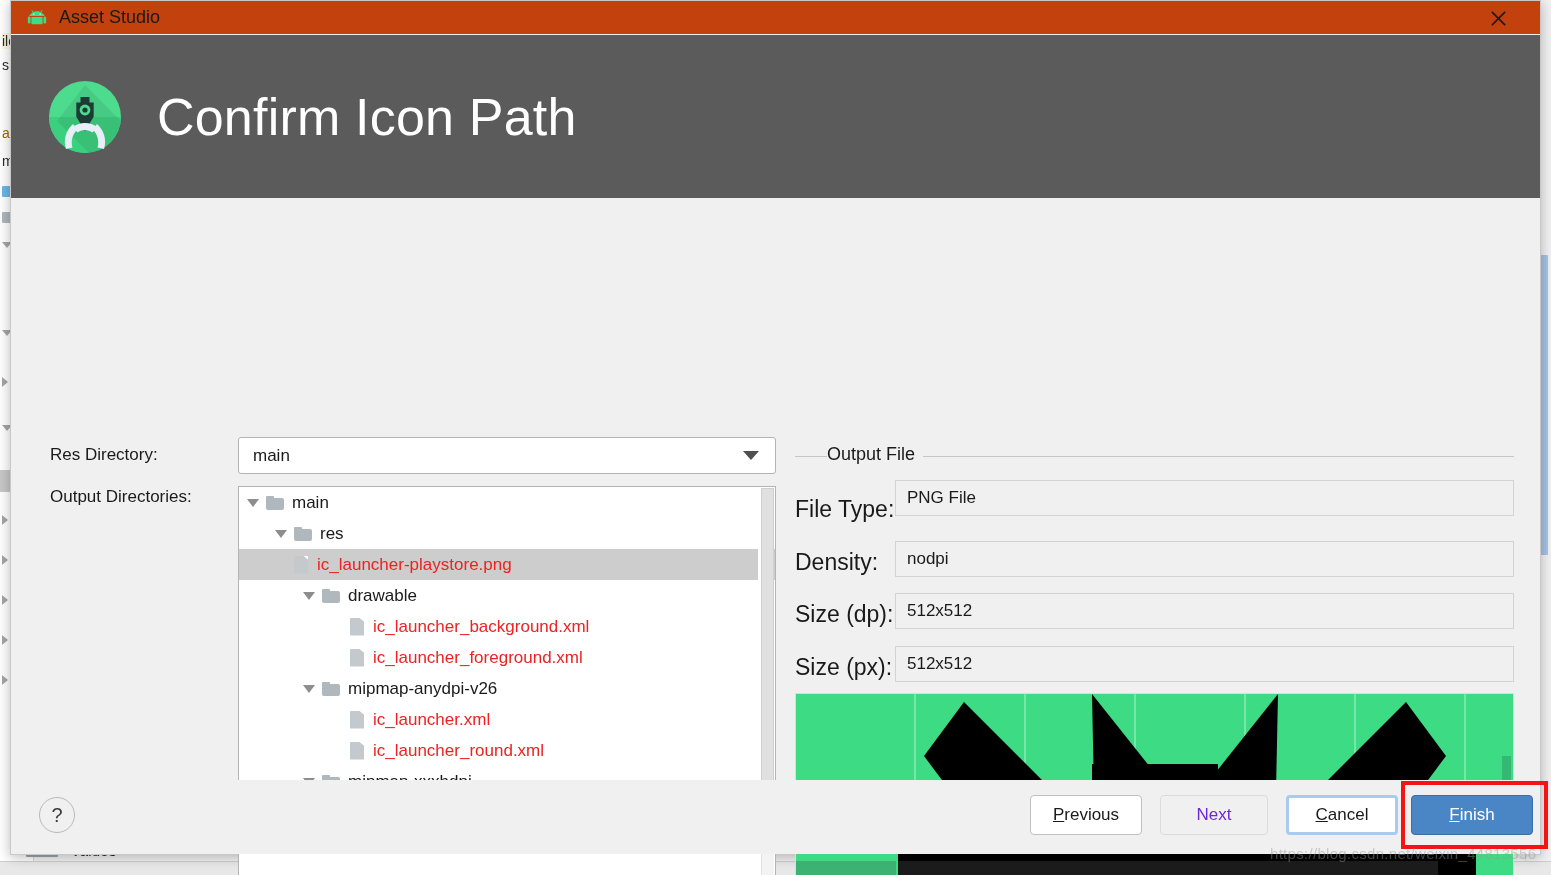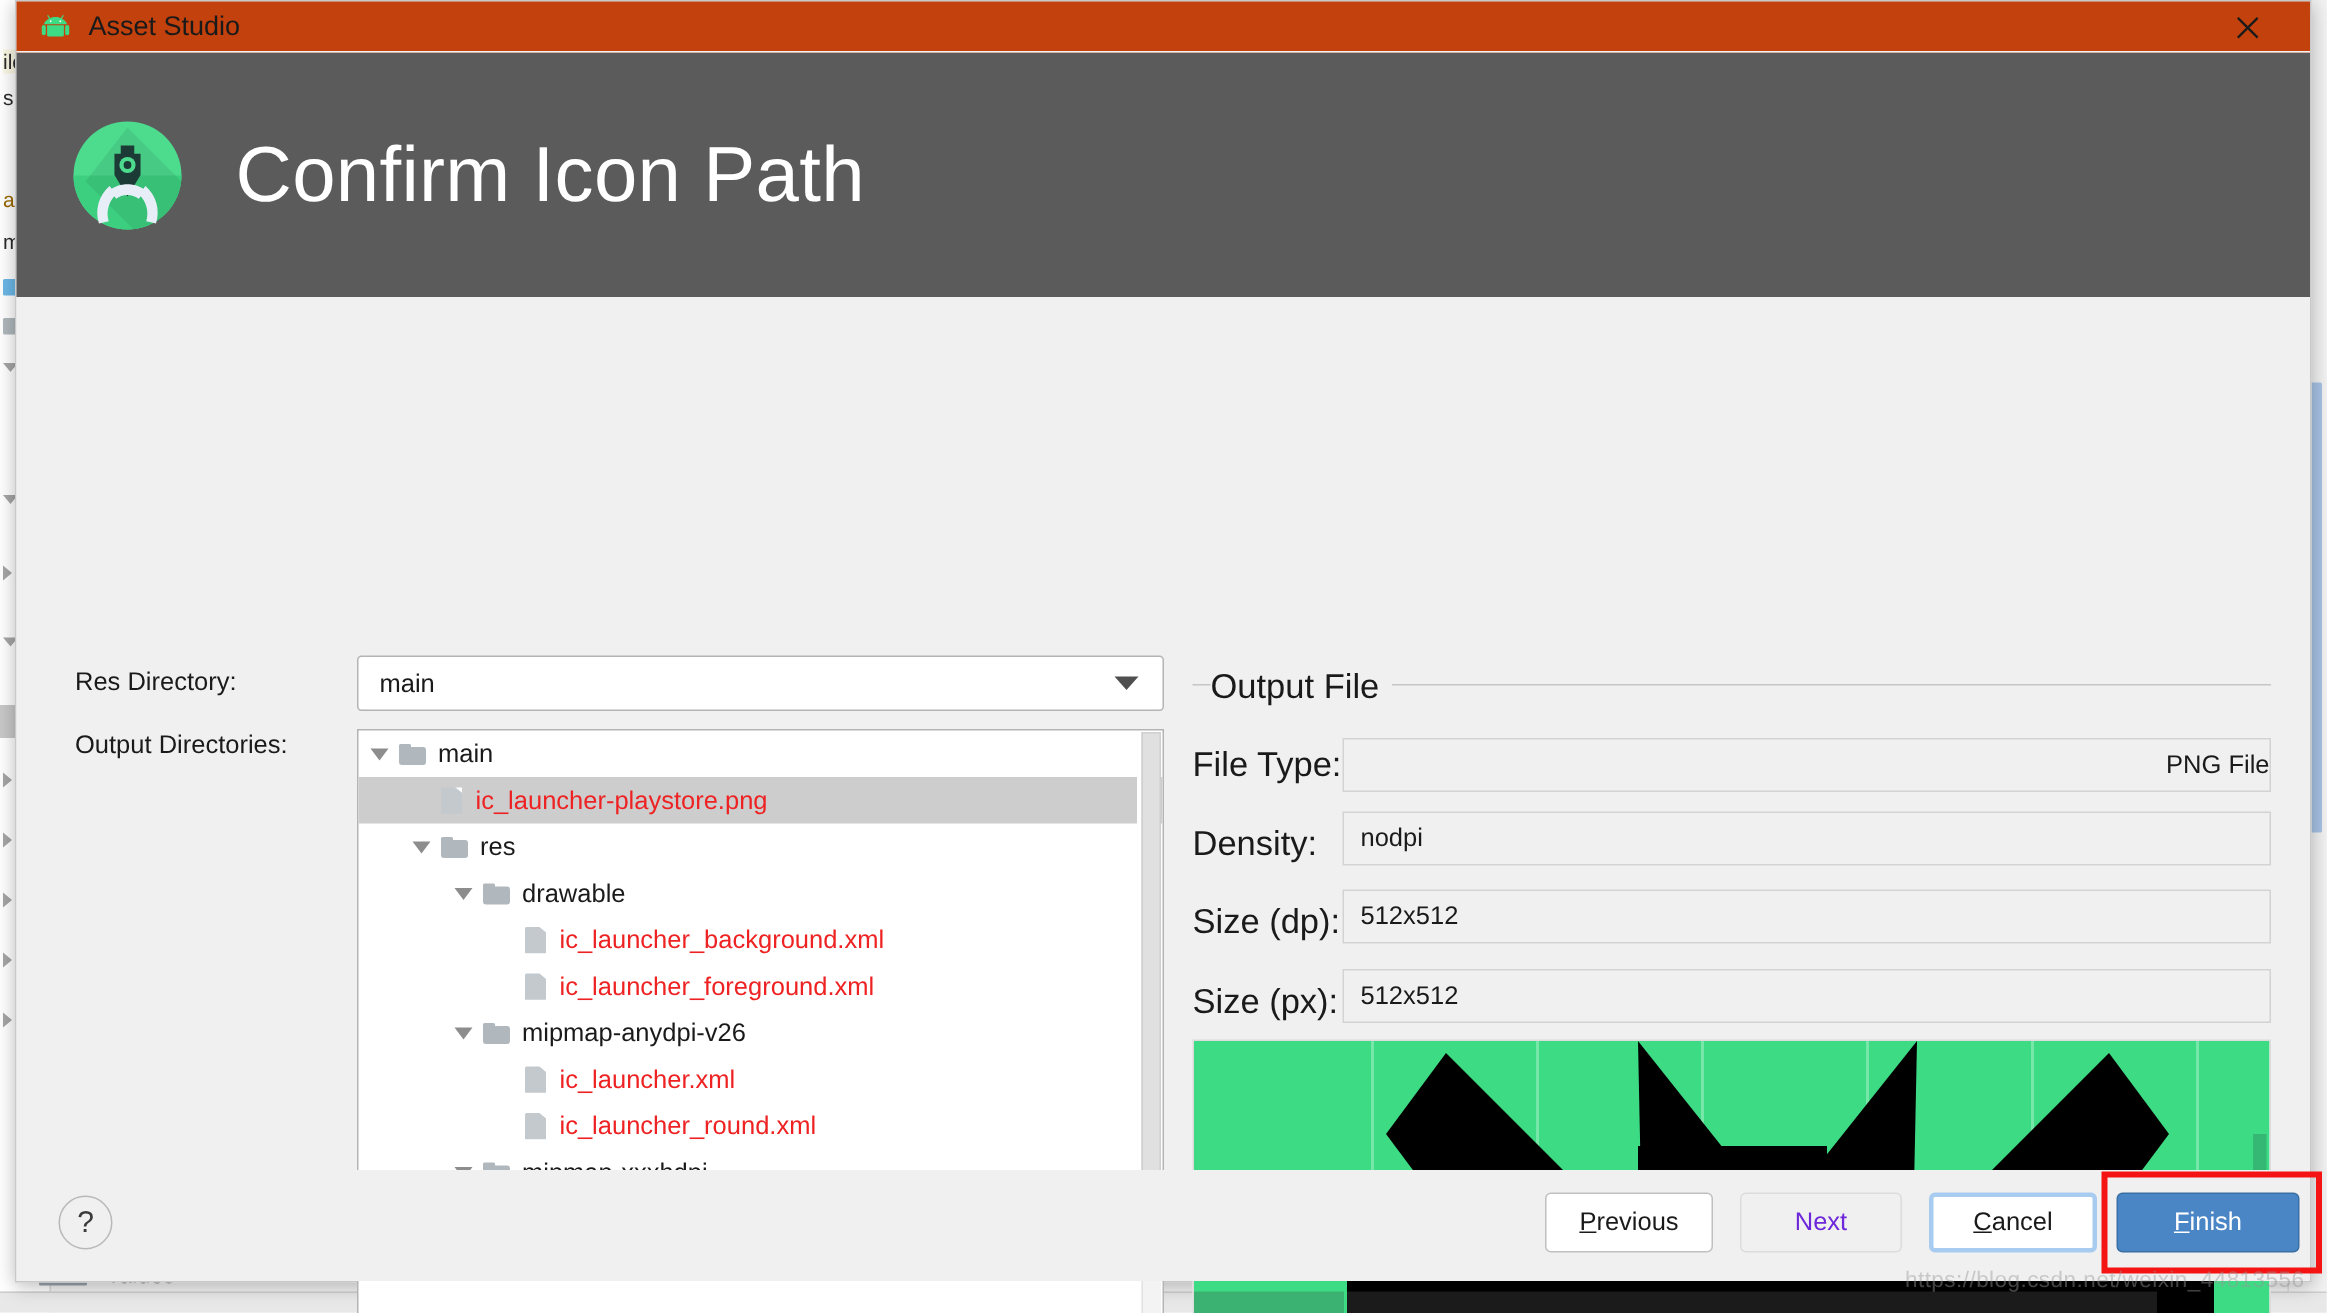--- a/index.html
+++ b/index.html
@@ -172,21 +172,21 @@
     position: absolute; left: 3px; top: 0; width: 13px; height: 390px;
     background: #f3f3f3; border-left: 1px solid #e2e2e2;
   }
   #tree-scrollbar .thumb {
     position: absolute; left: 3px; top: 0; width: 13px; height: 305px;
     background: #e0e0e0; border: 1px solid #cfcfcf;
   }
 
   
   #output-group-title {
-    position: absolute; left: 796px; top: 246px; font-size: 23px; color: #1a1a1a;
+    position: absolute; left: 816px; top: 246px; font-size: 18px; color: #1a1a1a;
     background: #f0f0f0; padding-right: 8px; z-index: 2;
   }
   #output-group-line {
     position: absolute; left: 784px; top: 258px; width: 719px; height: 1px;
     background: #c6c6c6;
   }
 
   .field-label {
     position: absolute; font-size: 23px; color: #1a1a1a; white-space: nowrap;
   }
@@ -334,29 +334,29 @@
       <span class="arrow"></span>
     </div>
 
     <div id="tree-panel">
       <div id="tree-rows">
           <div class="tree-row" style="padding-left: 8px;">
             <span class="twisty"></span>
             <span class="folder-ico"></span>
             <span class="node-label">main</span>
           </div>
-          <div class="tree-row selected" style="padding-left: 36px;">
-            <span style="width: 19px; flex: 0 0 19px;"></span>
-            <span class="file-ico"></span>
-            <span class="node-label red">ic_launcher-playstore.png</span>
-          </div>
           <div class="tree-row" style="padding-left: 36px;">
             <span class="twisty"></span>
             <span class="folder-ico"></span>
             <span class="node-label">res</span>
+          </div>
+          <div class="tree-row selected" style="padding-left: 36px;">
+            <span style="width: 19px; flex: 0 0 19px;"></span>
+            <span class="file-ico"></span>
+            <span class="node-label red">ic_launcher-playstore.png</span>
           </div>
           <div class="tree-row" style="padding-left: 64px;">
             <span class="twisty"></span>
             <span class="folder-ico"></span>
             <span class="node-label">drawable</span>
           </div>
           <div class="tree-row" style="padding-left: 92px;">
             <span style="width: 19px; flex: 0 0 19px;"></span>
             <span class="file-ico"></span>
             <span class="node-label red">ic_launcher_background.xml</span>
@@ -401,21 +401,21 @@
         <div class="track"></div>
         <div class="thumb"></div>
       </div>
     </div>
 
     <div id="output-group-title">Output File</div>
     <div id="output-group-line"></div>
 
     <div id="output-fields">
         <div class="field-label" style="left: 784px; top: 298px;">File Type:</div>
-        <div class="field-box" style="top: 294px; justify-content: flex-end;">
+        <div class="field-box" style="top: 282px;">
           <span class="fv">PNG File</span>
         </div>
         <div class="field-label" style="left: 784px; top: 351px;">Density:</div>
         <div class="field-box" style="top: 343px;">
           <span class="fv">nodpi</span>
         </div>
         <div class="field-label" style="left: 784px; top: 403px;">Size (dp):</div>
         <div class="field-box" style="top: 395px;">
           <span class="fv">512x512</span>
         </div>

